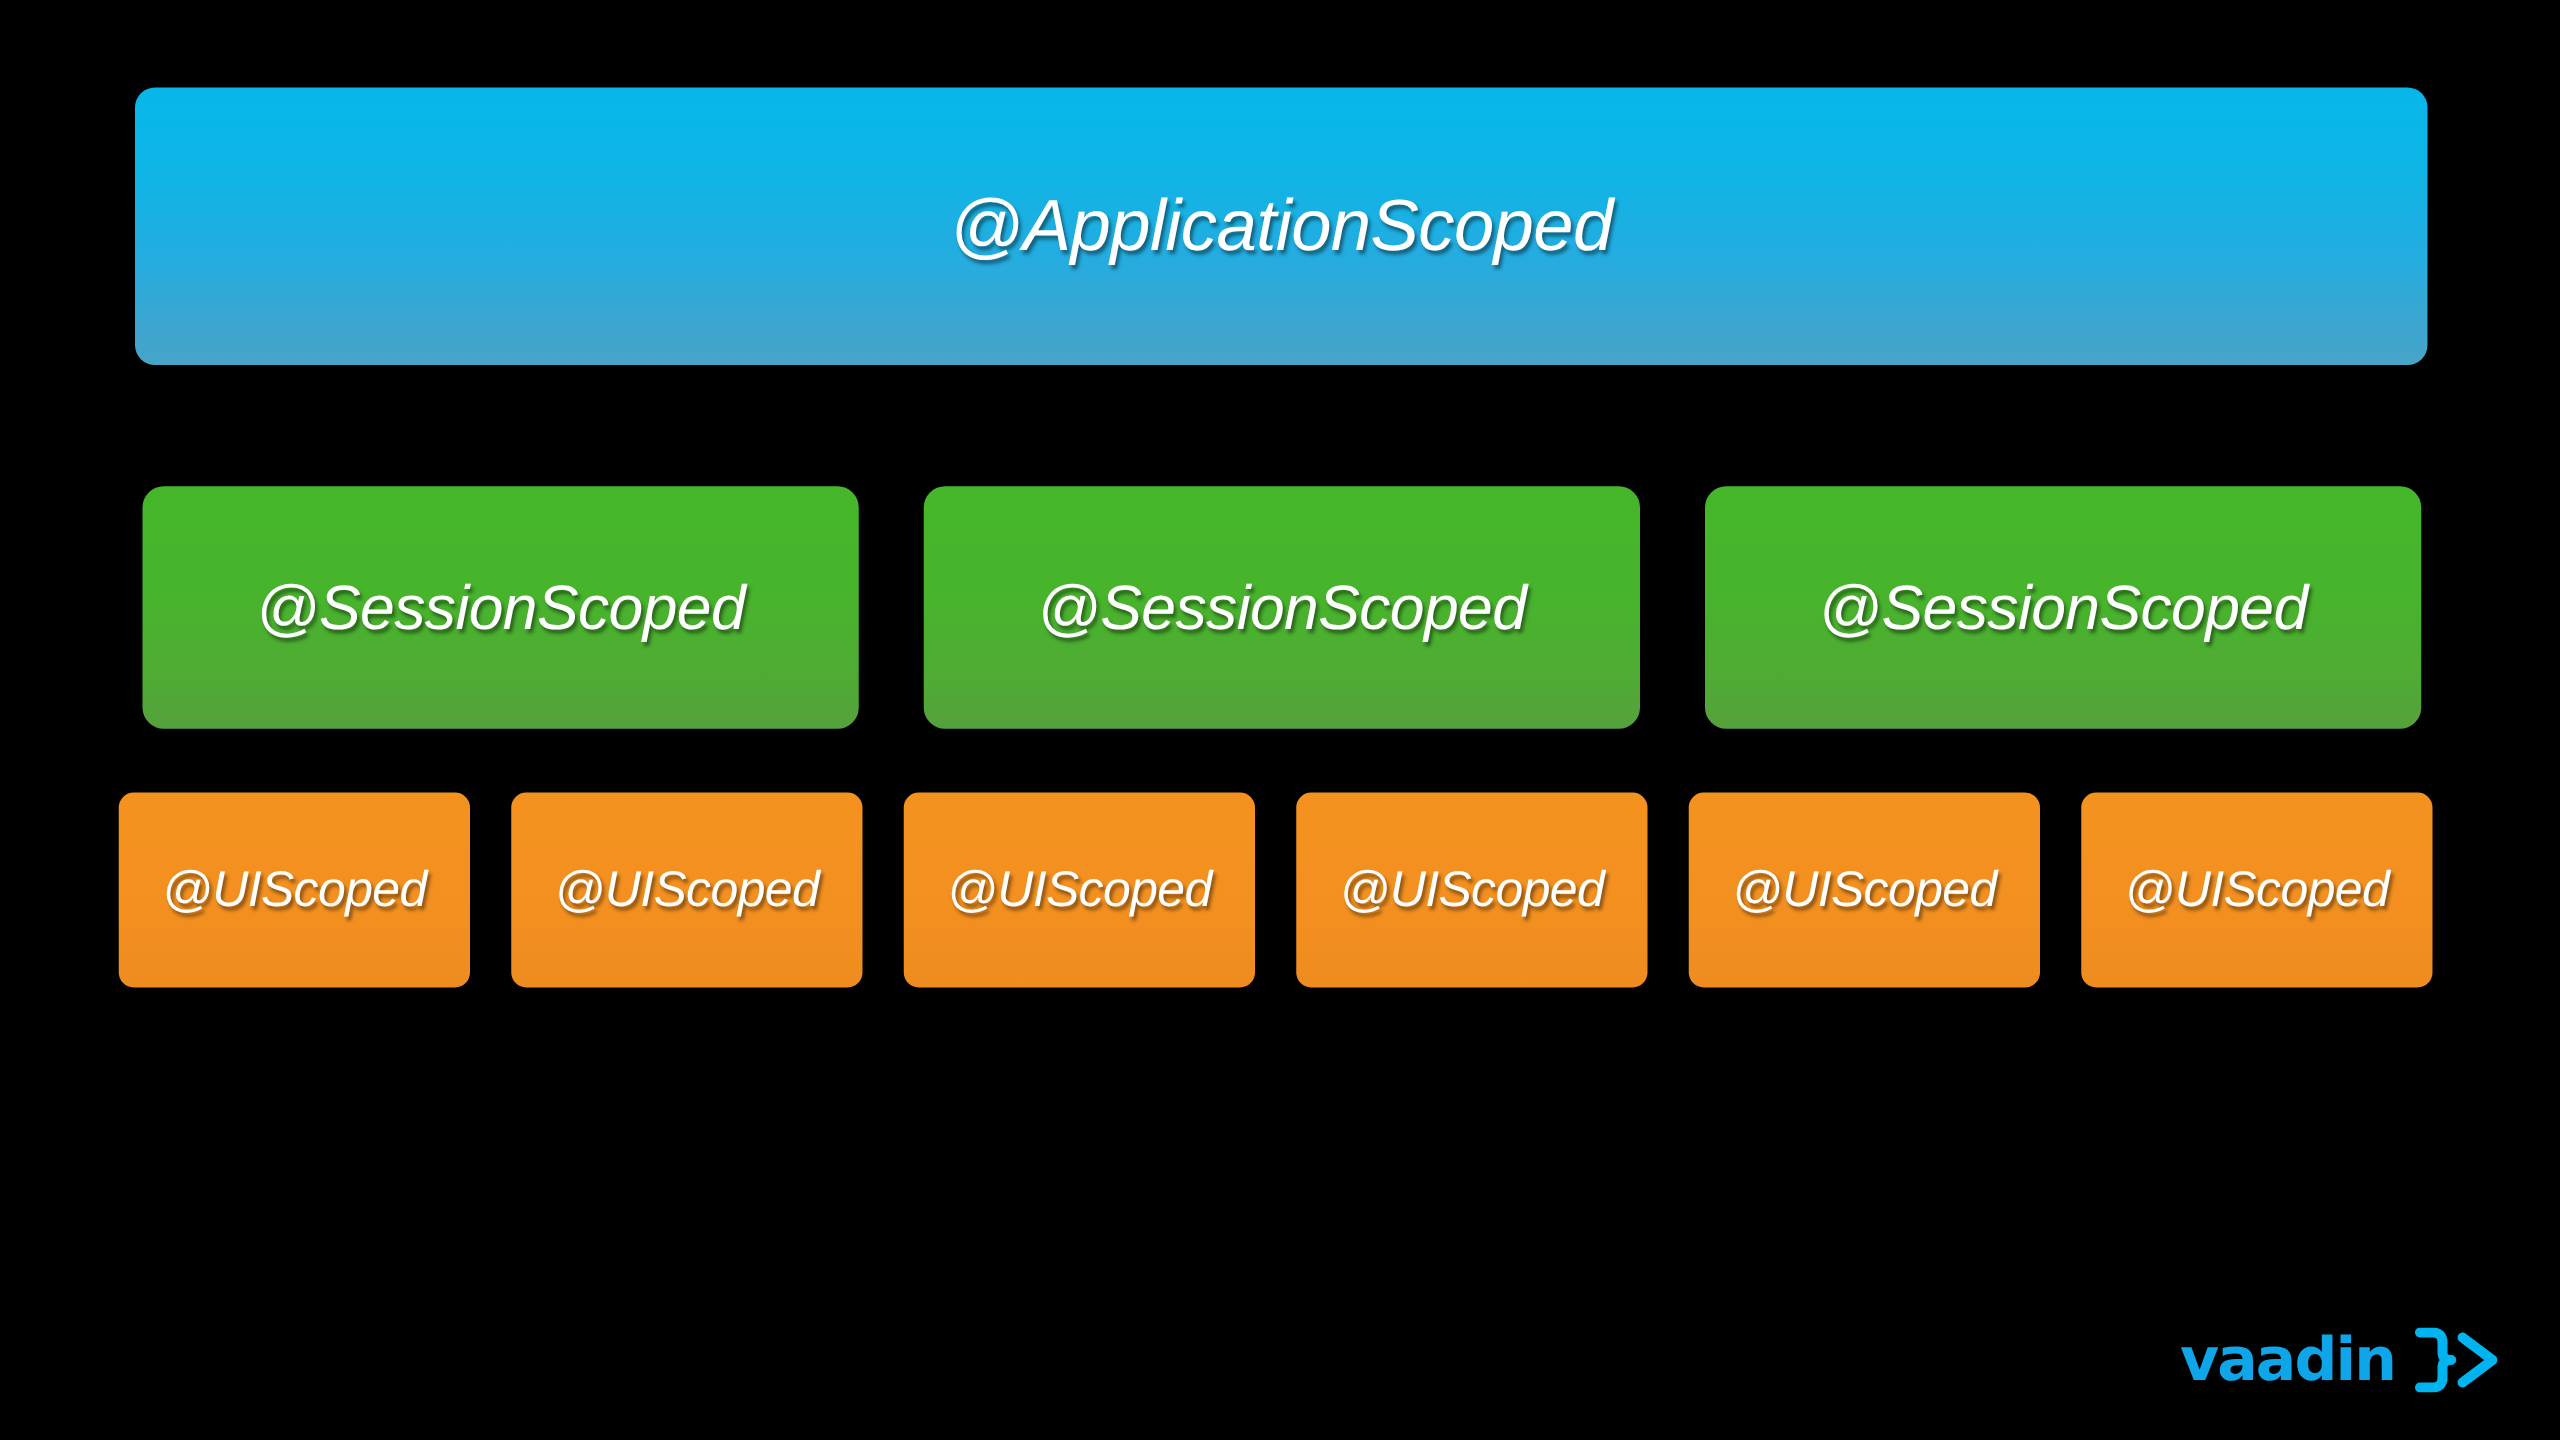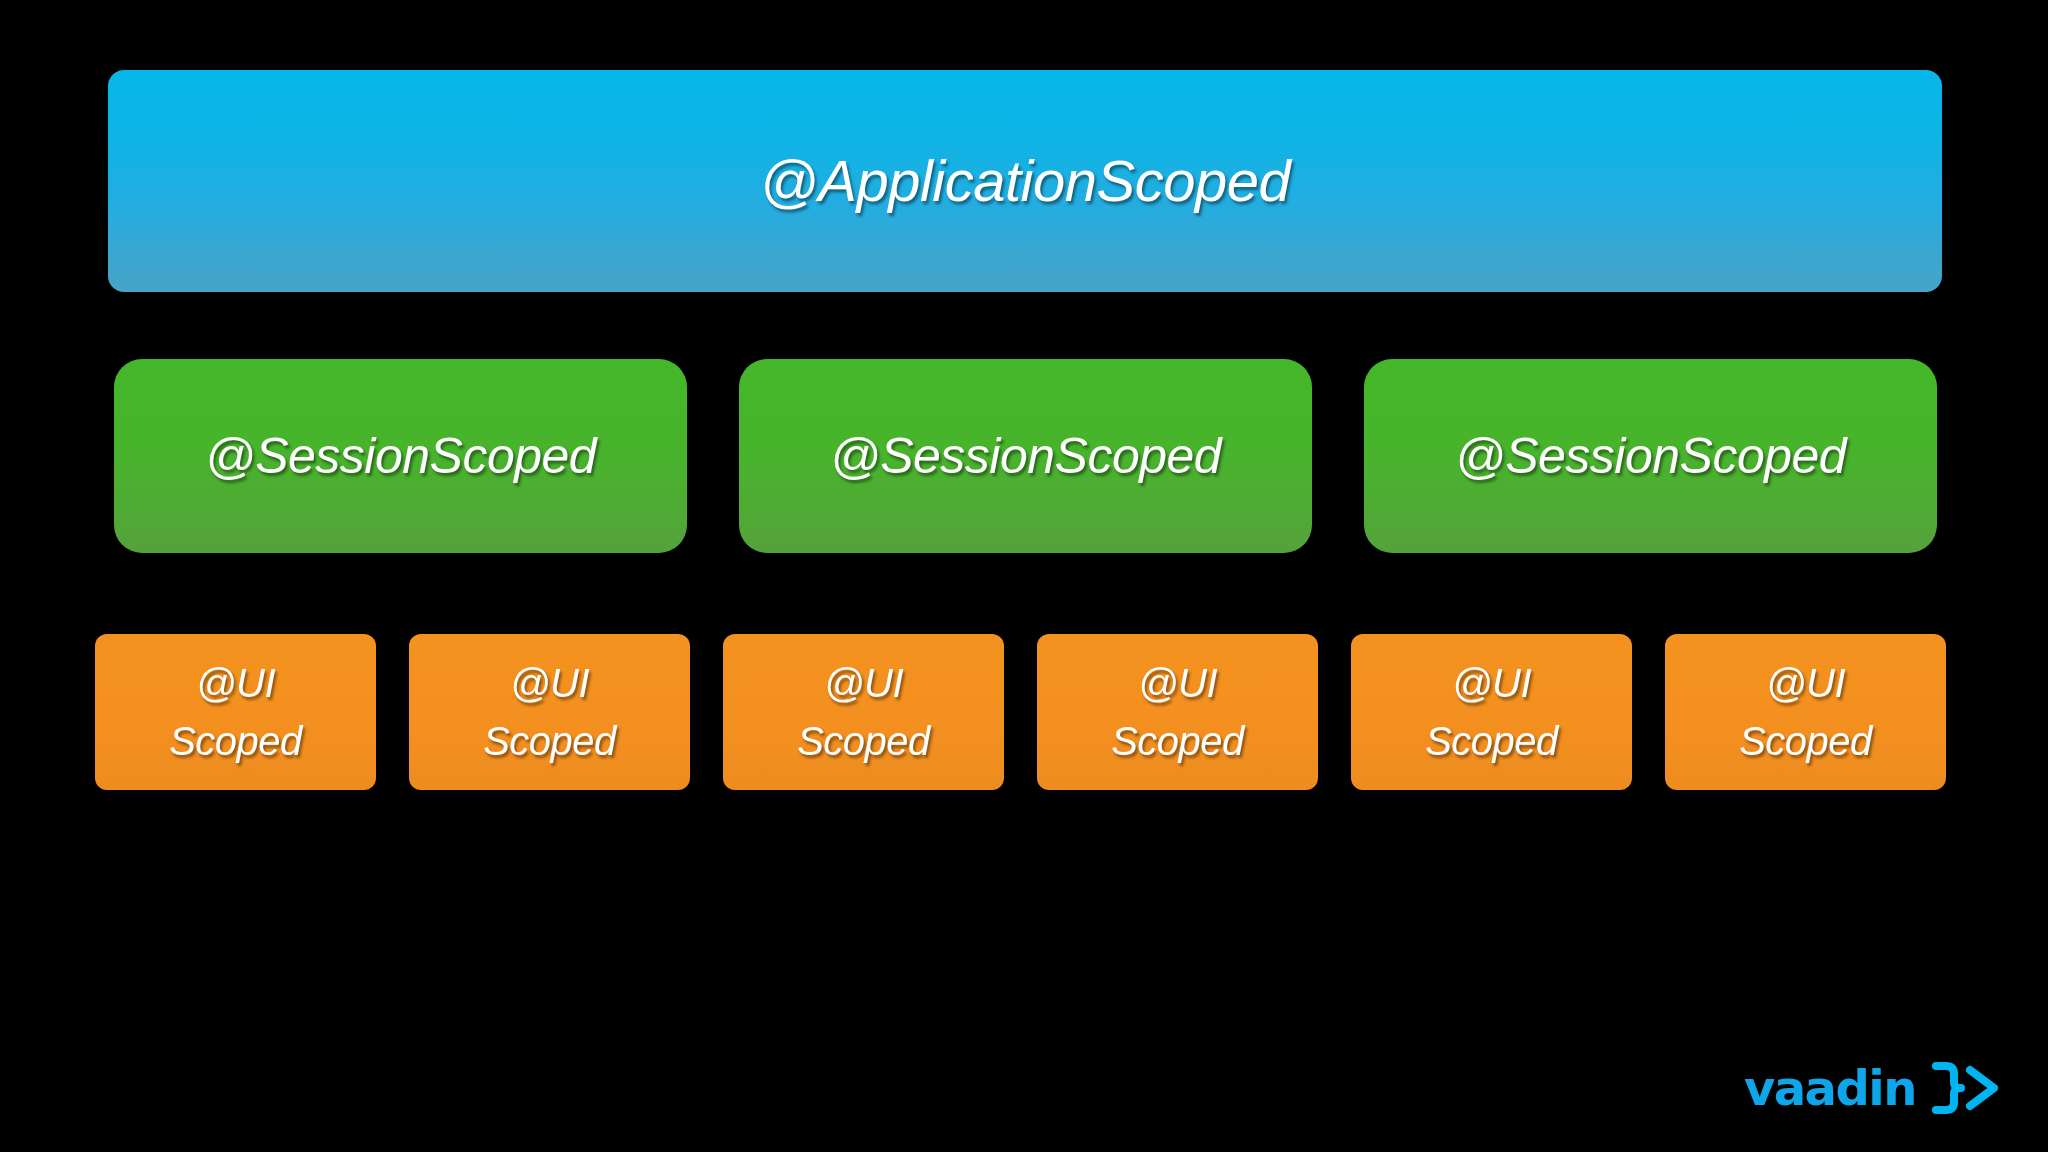--- a/index.html
+++ b/index.html
@@ -47,24 +47,24 @@
         #07b7ea 0%,
         #0db5e6 28%,
         #25ace0 62%,
         #3da6cf 86%,
         #47a4c8 100%);
     font-size: 58px;
   }
 
   
   .box-session {
-    top: 359px;
+    top: 389px;
     height: 194px;
     width: 573px;
-    border-radius: 28px;
+    border-radius: 17px;
     background: linear-gradient(180deg,
         #45b72a 0%,
         #47b42c 45%,
         #4fab34 78%,
         #55a13c 100%);
     font-size: 50px;
   }
   .box-session.s0 { left: 114px; }
   .box-session.s1 { left: 739px; }
   .box-session.s2 { left: 1364px; }
@@ -73,21 +73,21 @@
   .box-ui {
     top: 634px;
     height: 156px;
     width: 281px;
     border-radius: 12px;
     background: linear-gradient(180deg,
         #f4921f 0%,
         #f3901f 55%,
         #ef8c20 100%);
     font-size: 40px;
-    flex-direction: column;
+    flex-direction: row;
     line-height: 1.45;
   }
   .box-ui.u0 { left: 95px; }
   .box-ui.u1 { left: 409px; }
   .box-ui.u2 { left: 723px; }
   .box-ui.u3 { left: 1037px; }
   .box-ui.u4 { left: 1351px; }
   .box-ui.u5 { left: 1665px; }
 
   .box-ui .line { display: block; }

